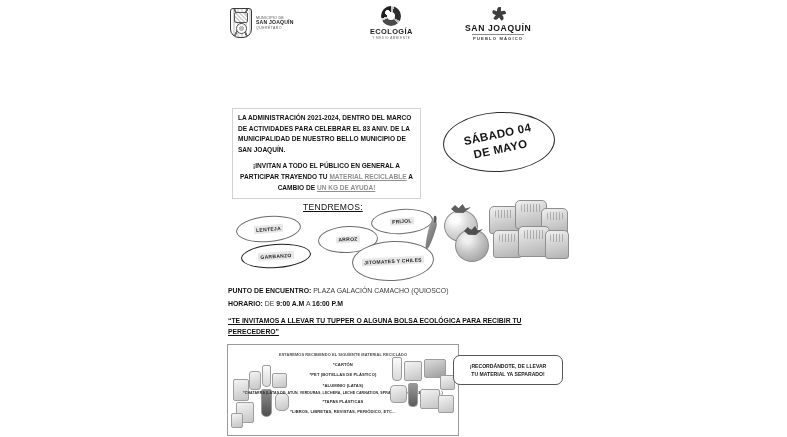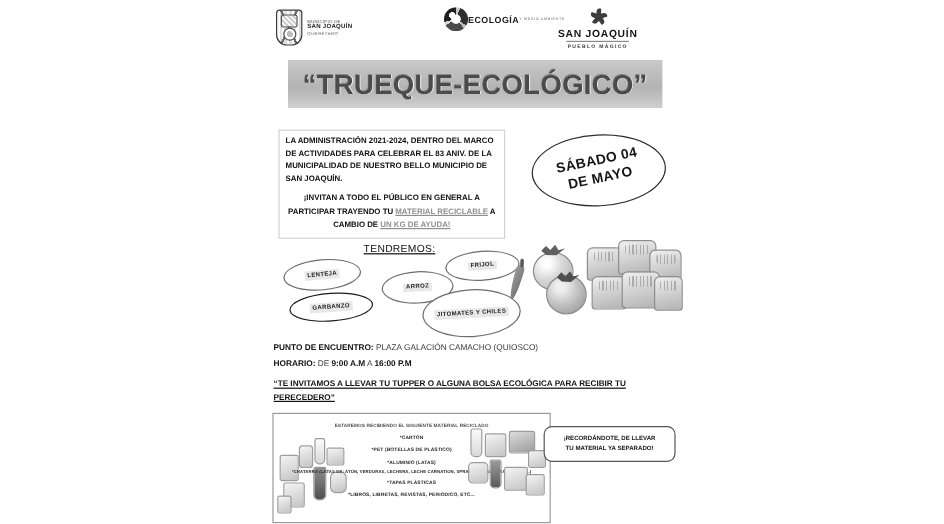--- a/index.html
+++ b/index.html
@@ -43,21 +43,21 @@
   .crest:after{
     content:"";position:absolute;left:5px;bottom:3px;width:9px;height:9px;
     border:0.8px solid #555;border-radius:50%;
     background:radial-gradient(circle,#bdbdbd 0 40%,#ffffff 41%);
   }
   .muni-text{margin-left:4px;line-height:1.15;}
   .muni-l1{font-size:3.6px;letter-spacing:.25px;color:#4a4a4a;}
   .muni-l2{font-size:5.1px;font-weight:bold;letter-spacing:.2px;color:#1c1c1c;}
   .muni-l3{font-size:3.5px;letter-spacing:.45px;color:#5a5a5a;}
 
-  .logo-eco{left:145px; top:2px; flex-direction:row; align-items:center;}
+  .logo-eco{left:145px; top:2px; flex-direction:column; align-items:center;}
   .eco-mark{
     width:20px;height:20px;border-radius:50%;
     background:
       radial-gradient(circle at 34% 34%, #ffffff 0 14%, transparent 15%),
       conic-gradient(from 20deg,#2e2e2e 0 28%, #bdbdbd 28% 33%, #4a4a4a 33% 61%, #d4d4d4 61% 66%, #1f1f1f 66% 94%, #c9c9c9 94% 100%);
     position:relative;
   }
   .eco-mark:after{
     content:"";position:absolute;left:6px;top:6px;width:8px;height:8px;
     border-radius:50%;background:#ffffff;
@@ -257,23 +257,20 @@
           <span></span>
           <span></span>
           <span></span>
       </div>
       <div class="sj-t1">SAN JOAQUÍN</div>
       <div class="sj-rule"></div>
       <div class="sj-t2">PUEBLO MÁGICO</div>
     </div>
   </div>
 
-  <div class="title-banner">
-    <div class="title-text">“TRUEQUE-ECOLÓGICO”</div>
-  </div>
 
   <div class="intro">
     <p class="p1">LA ADMINISTRACIÓN 2021-2024, DENTRO DEL MARCO DE ACTIVIDADES PARA CELEBRAR EL 83 ANIV. DE LA MUNICIPALIDAD DE NUESTRO BELLO MUNICIPIO DE SAN JOAQUÍN.</p>
     <p class="p2">
       <span>¡INVITAN A TODO EL PÚBLICO EN GENERAL A PARTICIPAR TRAYENDO TU </span><span class="ul-gray">MATERIAL RECICLABLE</span><span> A CAMBIO DE </span><span class="ul-gray">UN KG DE AYUDA!</span>
     </p>
   </div>
 
   <div class="date-oval">
     <div class="date-inner">

